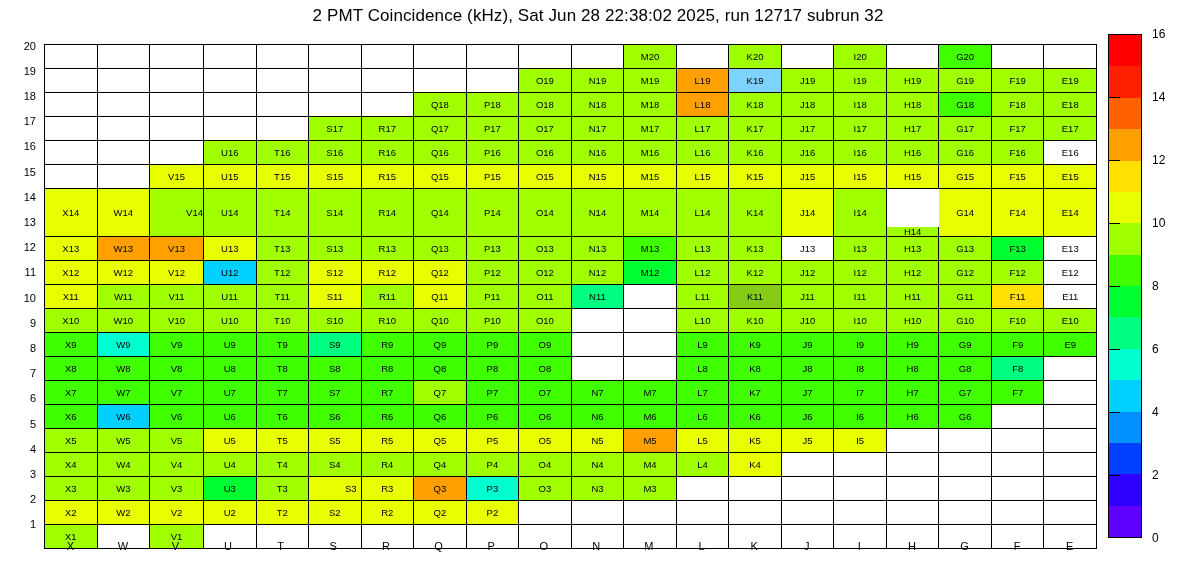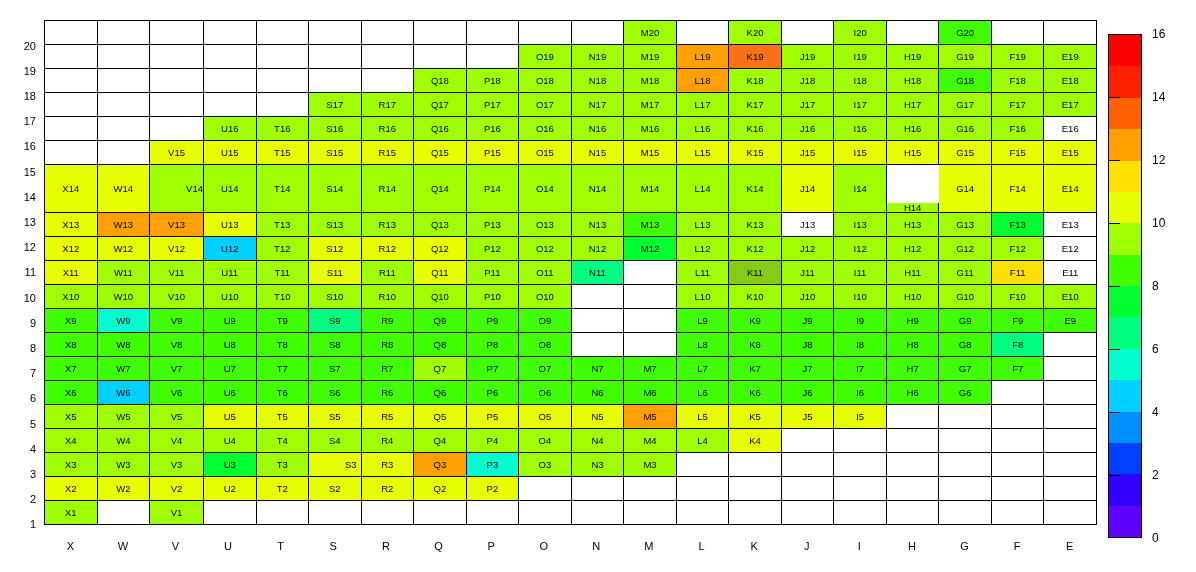--- a/index.html
+++ b/index.html
@@ -10,21 +10,21 @@
   }
   #root{position:relative;width:1196px;height:572px;}
 
   #title{
     position:absolute;left:0;top:6px;width:1196px;text-align:center;
     font-size:17px;color:#000;letter-spacing:0.1px;
   }
 
   
   #plot{
-    position:absolute;left:44px;top:20px;width:1052px;height:504px;
+    position:absolute;left:44px;top:44px;width:1052px;height:504px;
   }
   #grid{
     position:absolute;left:0;top:0;width:1052px;height:504px;
     display:grid;
     grid-template-columns:repeat(18,1fr);
     grid-template-rows:repeat(20,1fr);
     border-left:1px solid #000;border-top:1px solid #000;
   }
   .cell{
     border-right:1px solid #000;border-bottom:1px solid #000;
@@ -51,20 +51,21 @@
   }
   #cbar .seg{flex:1 1 0;}
   #cbticks{position:absolute;left:1144px;top:34px;width:50px;height:504px;}
   #cbticks div{position:absolute;left:8px;font-size:12px;color:#000;transform:translateY(-50%);}
   .cbtick{position:absolute;left:1108px;width:12px;height:1px;background:#000;}
 </style>
 </head>
 <body>
 
 <div id="root">
+  <div id="title">2 PMT Coincidence (kHz), Sat Jun 28 22:38:02 2025, run 12717 subrun 32</div>
 
   <div id="ylabels">
       <div style="top: 5.6px;">20</div>
       <div style="top: 30.8px;">19</div>
       <div style="top: 56px;">18</div>
       <div style="top: 81.2px;">17</div>
       <div style="top: 106.4px;">16</div>
       <div style="top: 131.6px;">15</div>
       <div style="top: 156.8px;">14</div>
       <div style="top: 182px;">13</div>
@@ -110,21 +111,21 @@
         <div class="cell empty" style="background: rgb(255, 255, 255);"></div>
         <div class="cell empty" style="background: rgb(255, 255, 255);"></div>
         <div class="cell empty" style="background: rgb(255, 255, 255);"></div>
         <div class="cell empty" style="background: rgb(255, 255, 255);"></div>
         <div class="cell empty" style="background: rgb(255, 255, 255);"></div>
         <div class="cell empty" style="background: rgb(255, 255, 255);"></div>
         <div class="cell" style="background: rgb(160, 255, 0);">O19</div>
         <div class="cell" style="background: rgb(160, 255, 0);">N19</div>
         <div class="cell" style="background: rgb(160, 255, 0);">M19</div>
         <div class="cell" style="background: rgb(255, 160, 0);">L19</div>
-        <div class="cell" style="background: #f97316;">K19</div>
+        <div class="cell" style="background: #7dd3fc;">K19</div>
         <div class="cell" style="background: rgb(160, 255, 0);">J19</div>
         <div class="cell" style="background: rgb(160, 255, 0);">I19</div>
         <div class="cell" style="background: rgb(160, 255, 0);">H19</div>
         <div class="cell" style="background: rgb(160, 255, 0);">G19</div>
         <div class="cell" style="background: rgb(160, 255, 0);">F19</div>
         <div class="cell" style="background: rgb(160, 255, 0);">E19</div>
         <div class="cell empty" style="background: rgb(255, 255, 255);"></div>
         <div class="cell empty" style="background: rgb(255, 255, 255);"></div>
         <div class="cell empty" style="background: rgb(255, 255, 255);"></div>
         <div class="cell empty" style="background: rgb(255, 255, 255);"></div>

